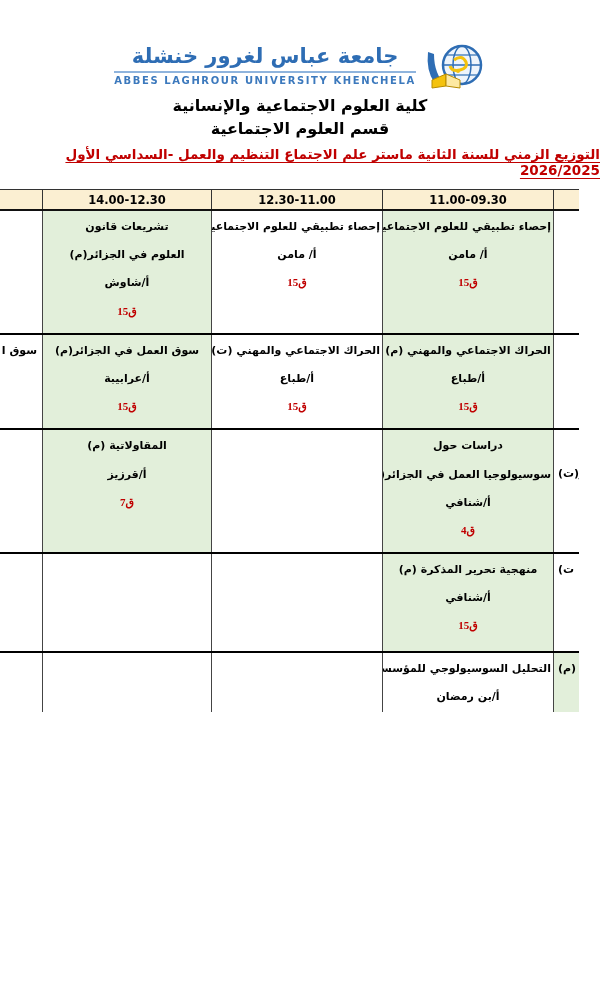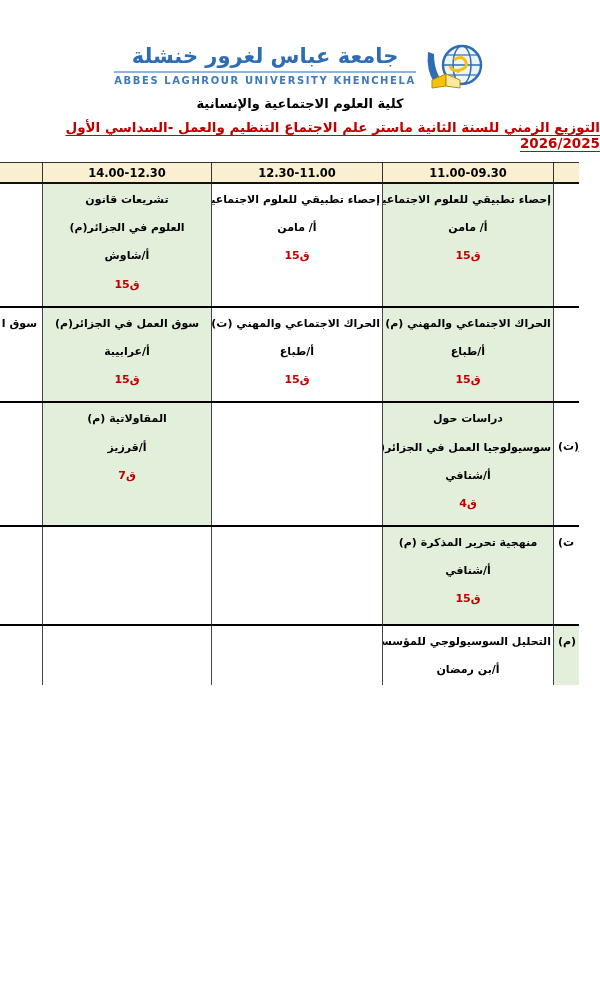--- a/index.html
+++ b/index.html
@@ -7,21 +7,21 @@
   .page { position:relative; width:600px; height:1000px; overflow:hidden; background:#fff; }
 
   
   .logo-row { display:flex; justify-content:center; align-items:center; gap:8px; padding-top:40px; }
   .logo-textblock { text-align:center; }
   .logo-ar { font-size:21px; font-weight:bold; color:#2e6db4; direction:rtl;
              border-bottom:2px solid #8fb4dd; padding-bottom:3px; letter-spacing:0px; }
   .logo-en { font-size:10px; font-weight:bold; color:#3c79bd; letter-spacing:1.6px; margin-top:2px; }
 
   
-  .faculty, .dept { text-align:center; font-weight:bold; color:#000; font-size:13px; margin-top:6px; direction:rtl; }
+  .faculty, .dept { text-align:center; font-weight:bold; color:#000; font-size:16px; margin-top:6px; direction:rtl; }
   .dept { margin-top:4px; }
   .doc-title { text-align:right; font-weight:bold; font-size:13.5px; color:#c00000;
                margin-top:8px; direction:rtl; text-decoration:underline; text-underline-offset:3px; }
 
   
   .table-viewport { position:relative; width:579px; height:523px; overflow:hidden; margin-top:11px; }
   table.tt { position:absolute; top:0; left:-128px; width:851px; border-collapse:collapse; table-layout:fixed; }
   table.tt th {
     background:#fbefd2; border:1px solid #333; border-bottom:2px solid #111;
     height:19px; font-size:11.5px; font-weight:bold; color:#000; padding:0;
@@ -30,21 +30,21 @@
     border-left:1px solid #444; border-right:1px solid #444;
     border-top:2.5px solid #000; border-bottom:2.5px solid #000;
     vertical-align:top; padding:9px 2px 0 2px;
     direction:rtl; text-align:center; font-weight:bold; font-size:11px; color:#000;
     background:#fff; overflow:hidden;
   }
   table.tt td.green { background:#e2efda; }
   table.tt td.cut-left  { text-align:right; padding-right:5px; }
   table.tt td.cut-right { text-align:left;  padding-left:4px;  }
   .line { line-height:1.2; min-height:13px; margin-bottom:15px; white-space:nowrap; }
-  .line.red { color:#c00000; }
+  .line.red { color:#c00000;font-family:Liberation Serif, serif; }
 </style>
 </head>
 <body>
 
 <div class="page">
 
   <div class="logo-row">
     <div class="logo-textblock">
       <div class="logo-ar">جامعة عباس لغرور خنشلة</div>
       <div class="logo-en">ABBES LAGHROUR UNIVERSITY KHENCHELA</div>
@@ -57,20 +57,21 @@
       <line x1="22" y1="35" x2="54" y2="35" stroke="#2e6db4" stroke-width="1.2"></line>
       <path d="M4 12 Q2 30 10 42 L22 46 Q10 34 10 14 Z" fill="#2e6db4"></path>
       <path d="M8 40 L22 34 L22 46 L8 48 Z" fill="#f4c20d" stroke="#b78b00" stroke-width="1"></path>
       <path d="M36 40 L22 34 L22 46 L36 48 Z" fill="#fde9a2" stroke="#b78b00" stroke-width="1"></path>
       <path d="M30 20 q8 -6 12 2 q2 6 -6 8 q-8 2 -10 -4" fill="none" stroke="#f4c20d" stroke-width="3"></path>
       <circle cx="34" cy="31" r="2" fill="#f4c20d"></circle>
     </svg>
   </div>
 
   <div class="faculty">كلية العلوم الاجتماعية والإنسانية</div>
+  <div class="dept">قسم العلوم الاجتماعية</div>
   <div class="doc-title">التوزيع الزمني للسنة الثانية ماستر علم الاجتماع التنظيم والعمل -السداسي الأول 2026/2025</div>
 
   <div class="table-viewport">
     <table class="tt">
       <colgroup>
           <col style="width: 170px;">
           <col style="width: 169px;">
           <col style="width: 171px;">
           <col style="width: 171px;">
           <col style="width: 170px;">

